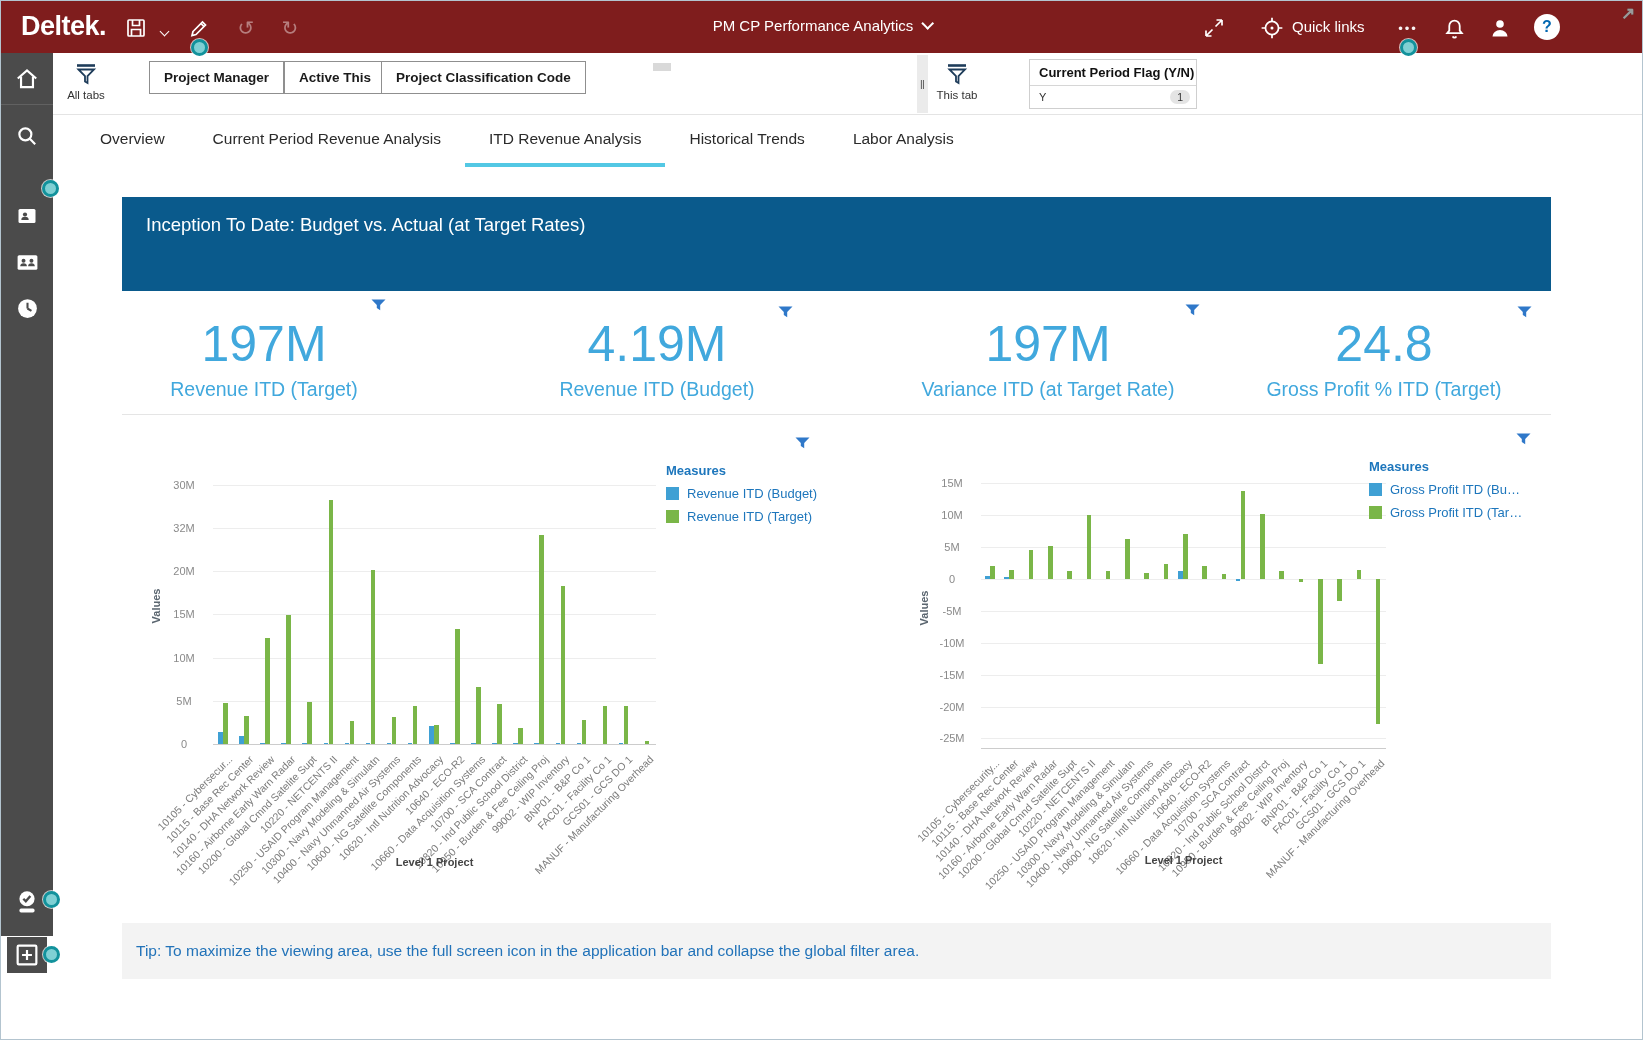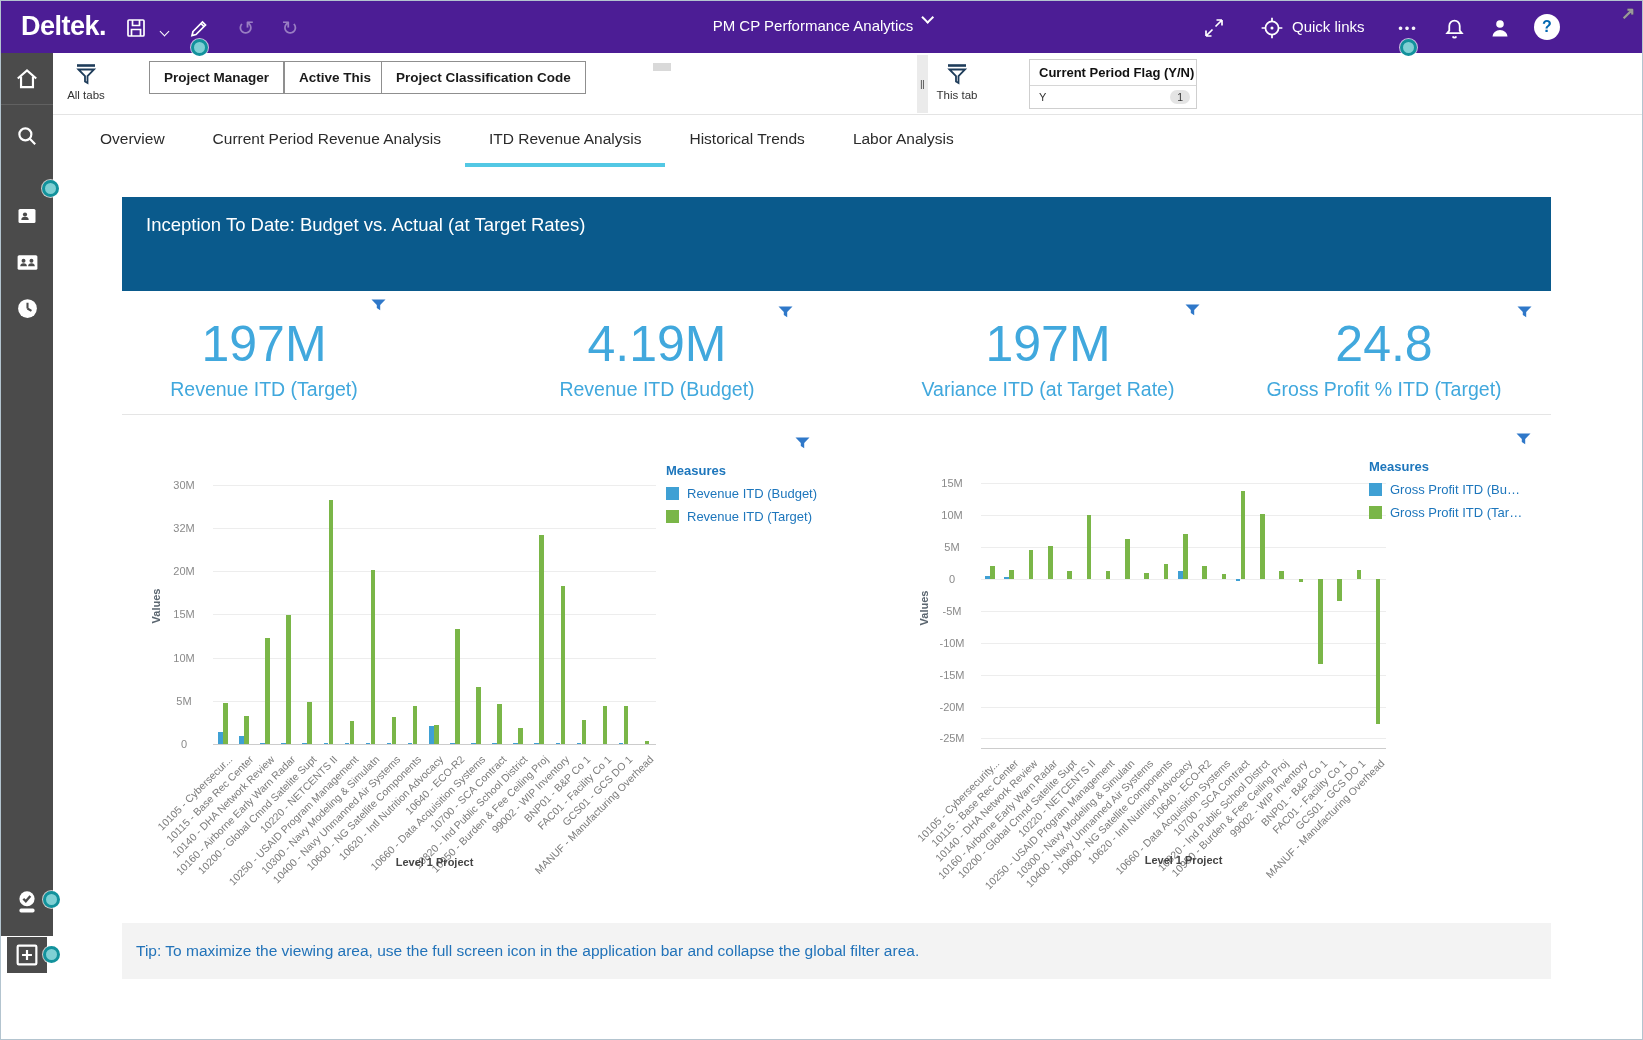--- a/index.html
+++ b/index.html
@@ -3,26 +3,26 @@
 <meta charset="utf-8">
 <style>
   * { margin:0; padding:0; box-sizing:border-box; }
   html,body { background:#dfe6ec; }
   body { font-family:"Liberation Sans", sans-serif; }
   #page {
     position:relative; width:1643px; height:1040px; background:#ffffff;
     border:1px solid #b3c4cf; overflow:hidden;
   }
   
-  .topbar { position:absolute; left:0; top:0; width:1643px; height:52px; background:#4c1d95; }
+  .topbar { position:absolute; left:0; top:0; width:1643px; height:52px; background:#7f1d1d; }
   .logo { position:absolute; left:20px; top:10px; color:#fff; font-size:27px; font-weight:700; letter-spacing:-.5px; }
   .tb-icon { position:absolute; top:14px; width:26px; height:26px; display:flex; align-items:center; justify-content:center; cursor:pointer; }
   .tb-glyph { color:rgba(255,255,255,.95); font-size:20px; line-height:1; }
   .dim { opacity:.45; }
-  .apptitle { position:absolute; left:50%; transform:translateX(-50%); top:16px; color:#fff; font-size:15px; display:flex; align-items:flex-start; gap:10px; cursor:pointer; white-space:nowrap; }
+  .apptitle { position:absolute; left:50%; transform:translateX(-50%); top:16px; color:#fff; font-size:15px; display:flex; align-items:center; gap:10px; cursor:pointer; white-space:nowrap; }
   .chev { width:9px; height:9px; border-right:2px solid #fff; border-bottom:2px solid #fff; transform:rotate(45deg); margin-top:-4px; }
   .chev.small { width:7px; height:7px; border-width:1.6px; }
   .quicklinks { position:absolute; left:1291px; top:17px; color:#fff; font-size:15px; cursor:pointer; }
   .help-circle { position:absolute; left:1533px; top:13px; width:26px; height:26px; border-radius:50%; background:#fff; color:#0067b1; font-weight:700; font-size:16px; display:flex; align-items:center; justify-content:center; cursor:pointer; }
   .cursor-arrow { position:absolute; left:1620px; top:2px; color:#9a9a9a; font-size:17px; font-weight:700; text-shadow:0 0 1px #555; }
   
   .sidebar { position:absolute; left:0; top:52px; width:52px; height:883px; background:#4b4b4b; }
   .side-item { position:absolute; left:0; width:52px; height:46px; display:flex; align-items:center; justify-content:center; cursor:pointer; }
   .side-home { border-bottom:1px solid #616161; height:52px; }
   .side-plus { position:absolute; left:6px; top:936px; width:40px; height:36px; background:#4b4b4b; display:flex; align-items:center; justify-content:center; cursor:pointer; }

